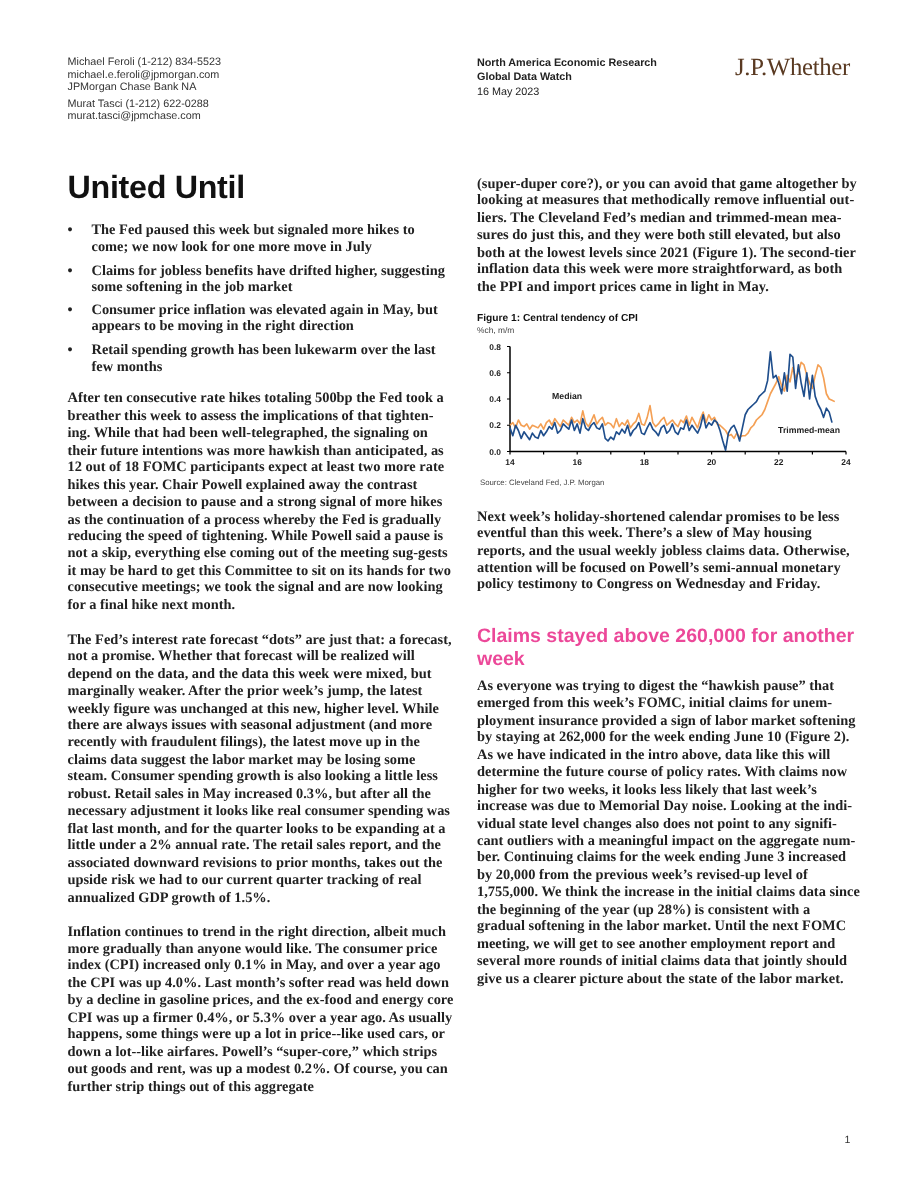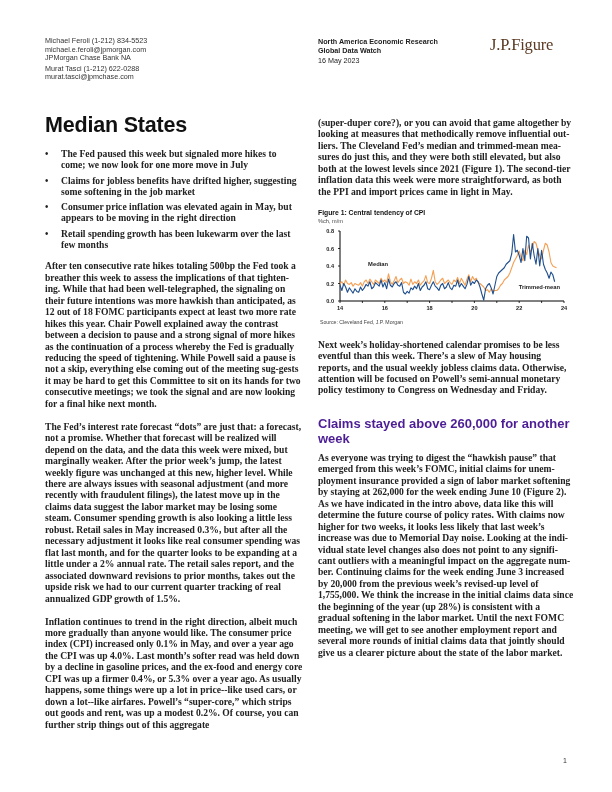--- a/index.html
+++ b/index.html
@@ -11,21 +11,21 @@
   .hdr-mid { position:absolute; left:318px; top:37px; font-size:7.2px; line-height:9.3px; color:#222; }
   .hdr-mid b { font-weight:bold; }
   .logo { position:absolute; left:490px; top:35px; font-size:16.5px; color:#5a3a22; letter-spacing:-0.2px; }
   .col-left { position:absolute; left:45px; top:113px; width:258px; }
   .col-right { position:absolute; left:318px; top:117px; width:256px; }
   h1.title { margin:0 0 10px 0; font-size:21.5px; font-weight:bold; color:#111; letter-spacing:-0.2px; }
   ul.bullets { list-style:none; margin:0 0 10px 0; padding:0; }
   ul.bullets li { position:relative; padding-left:16px; font-size:9.6px; line-height:11.3px; font-weight:bold; color:#222; margin-bottom:4px; }
   ul.bullets li .dot { position:absolute; left:0; top:0; }
   p.body { margin:0 0 11.5px 0; font-size:9.6px; line-height:11.45px; color:#222; text-align:left;font-weight:bold; }
-  h2.sec { margin:20px 0 5px 0; font-size:13px; line-height:15.5px; font-weight:bold; color:#4c1d95; }
+  h2.sec { margin:20px 0 5px 0; font-size:13px; line-height:15.5px; font-weight:bold; color:#ec4899; }
   .fig { margin:6px 0 10px 0; position:relative; height:120px; }
   .fig-title { font-size:6.8px; font-weight:bold; color:#111; line-height:8px; }
   .fig-unit { font-size:5.6px; color:#444; margin-top:1px; line-height:7px; }
   .fig svg { position:absolute; left:0; top:18px; }
   .fig-source { position:absolute; left:2px; top:110px; font-size:5.2px; color:#444; }
   .pagenum { position:absolute; left:563px; top:757px; font-size:7px; color:#333; }
 </style>
 </head>
 <body>
 
@@ -37,24 +37,24 @@
   <div>Murat Tasci  (1-212) 622-0288</div>
   <div>murat.tasci@jpmchase.com</div>
 </div>
 
 <div class="hdr-mid sans">
   <div><b>North America Economic Research</b></div>
   <div><b>Global Data Watch</b></div>
   <div>16 May 2023</div>
 </div>
 
-<div class="logo serif">J.P.Figure</div>
+<div class="logo serif">J.P.Whether</div>
 
 <div class="col-left">
-  <h1 class="title sans">Median States</h1>
+  <h1 class="title sans">United Until</h1>
   <ul class="bullets serif">
     <li><span class="dot">•</span><span>The Fed paused this week but signaled more hikes to come; we now look for one more move in July</span></li>
     <li><span class="dot">•</span><span>Claims for jobless benefits have drifted higher, suggesting some softening in the job market</span></li>
     <li><span class="dot">•</span><span>Consumer price inflation was elevated again in May, but appears to be moving in the right direction</span></li>
     <li><span class="dot">•</span><span>Retail spending growth has been lukewarm over the last few months</span></li>
   </ul>
   <p class="body serif">After ten consecutive rate hikes totaling 500bp the Fed took a breather this week to assess the implications of that tighten-ing. While that had been well-telegraphed, the signaling on their future intentions was more hawkish than anticipated, as 12 out of 18 FOMC participants expect at least two more rate hikes this year. Chair Powell explained away the contrast between a decision to pause and a strong signal of more hikes as the continuation of a process whereby the Fed is gradually reducing the speed of tightening. While Powell said a pause is not a skip, everything else coming out of the meeting sug-gests it may be hard to get this Committee to sit on its hands for two consecutive meetings; we took the signal and are now looking for a final hike next month.</p>
   <p class="body serif">The Fed’s interest rate forecast “dots” are just that: a forecast, not a promise. Whether that forecast will be realized will depend on the data, and the data this week were mixed, but marginally weaker. After the prior week’s jump, the latest weekly figure was unchanged at this new, higher level. While there are always issues with seasonal adjustment (and more recently with fraudulent filings), the latest move up in the claims data suggest the labor market may be losing some steam. Consumer spending growth is also looking a little less robust. Retail sales in May increased 0.3%, but after all the necessary adjustment it looks like real consumer spending was flat last month, and for the quarter looks to be expanding at a little under a 2% annual rate. The retail sales report, and the associated downward revisions to prior months, takes out the upside risk we had to our current quarter tracking of real annualized GDP growth of 1.5%.</p>
   <p class="body serif">Inflation continues to trend in the right direction, albeit much more gradually than anyone would like. The consumer price index (CPI) increased only 0.1% in May, and over a year ago the CPI was up 4.0%. Last month’s softer read was held down by a decline in gasoline prices, and the ex-food and energy core CPI was up a firmer 0.4%, or 5.3% over a year ago. As usually happens, some things were up a lot in price--like used cars, or down a lot--like airfares. Powell’s “super-core,” which strips out goods and rent, was up a modest 0.2%. Of course, you can further strip things out of this aggregate</p>
 </div>

